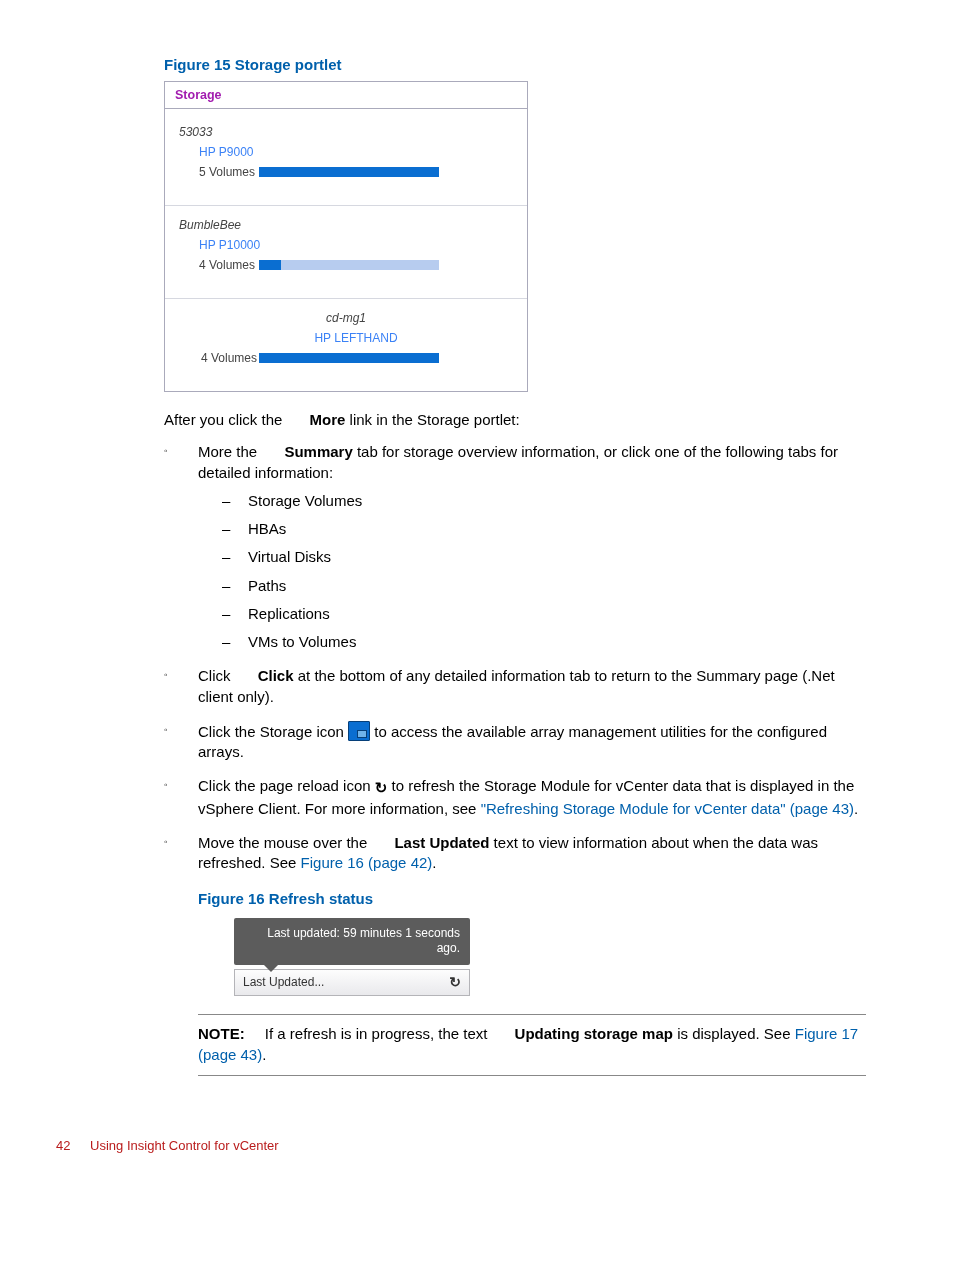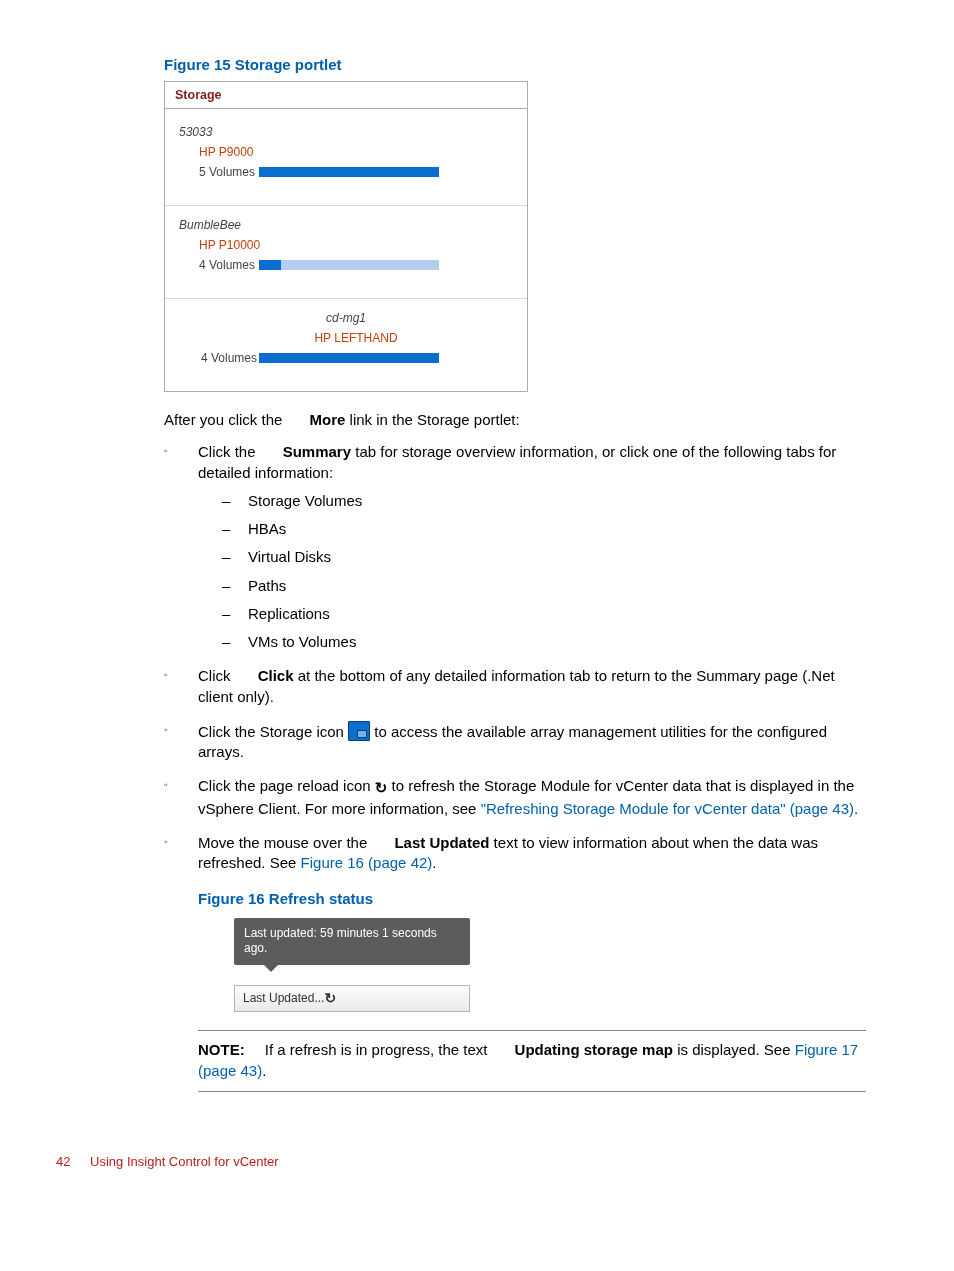--- a/index.html
+++ b/index.html
@@ -32,31 +32,31 @@
     font-family: Arial, sans-serif;
     font-size: 12px;
     color: #333;
   }
   .portlet-header {
     background: #fff;
     border-bottom: 1px solid #aab;
     padding: 6px 10px;
     font-weight: bold;
     font-size: 12.5px;
-    color: #7f1d1d;
+    color: #a21caf;
   }
   .portlet-body { padding: 4px 0 0 0; }
   .array-block {
     padding: 12px 14px 26px 14px;
     border-bottom: 1px solid #d6d8e0;
   }
   .array-block:last-child { border-bottom: none; text-align: center; }
   .array-name { font-size: 12px; color:#444;font-style:italic; }
   .array-model {
-    font-size: 12px; color:#c2410c;
+    font-size: 12px; color:#3b82f6;
     margin-left: 20px; margin-top: 6px;
   }
   .vol-row {
     margin-left: 20px;
     margin-top: 6px;
     display: flex;
     align-items: center;
   }
   .vol-label { font-size: 12px; color:#444; width: 60px; }
   .bar {
@@ -135,36 +135,38 @@
   }
   .tooltip {
     background: #5c5c5c;
     color: #fff;
     font-family: Arial, sans-serif;
     font-size: 12px;
     padding: 8px 10px;
     border-radius: 2px;
     line-height: 1.3;
     position: relative;
+    text-align: right;
   }
   .tooltip::after{
     content:""; position:absolute; left:30px; bottom:-7px;
     border-left:7px solid transparent;
     border-right:7px solid transparent;
     border-top:7px solid #5c5c5c;
   }
   .statusbar {
-    margin-top: 20px;
+    margin-top: 4px;
     background: linear-gradient(#fdfdfd,#e9e9ec);
     border: 1px solid #b4b4b8;
     padding: 3px 8px;
     font-family: Arial, sans-serif;
     font-size: 12px;
     color: #333;
     display: flex;
+    justify-content: space-between;
     align-items: center;
   }
   .statusbar .reload { font-weight: bold; font-size: 14px; }
   .note-block {
     border-top: 1px solid #888;
     border-bottom: 1px solid #888;
     padding: 8px 0 10px 0;
     margin: 10px 0 0 34px;
     line-height: 1.4;
   }
@@ -219,21 +221,21 @@
         </div>
       </div>
     </div>
 
     <p class="para">
       <span>After you click the </span><span class="bold">More</span><span> link in the Storage portlet:</span>
     </p>
 
     <ul class="bullets-o">
       <li>
-        <span>Click the </span><span class="bold">Summary</span><span> tab for storage overview information, or click one of the following tabs for detailed information:</span>
+        <span>More the </span><span class="bold">Summary</span><span> tab for storage overview information, or click one of the following tabs for detailed information:</span>
         <ul class="bullets-dash">
           <li>Storage Volumes</li>
           <li>HBAs</li>
           <li>Virtual Disks</li>
           <li>Paths</li>
           <li>Replications</li>
           <li>VMs to Volumes</li>
         </ul>
       </li>
       <li>

